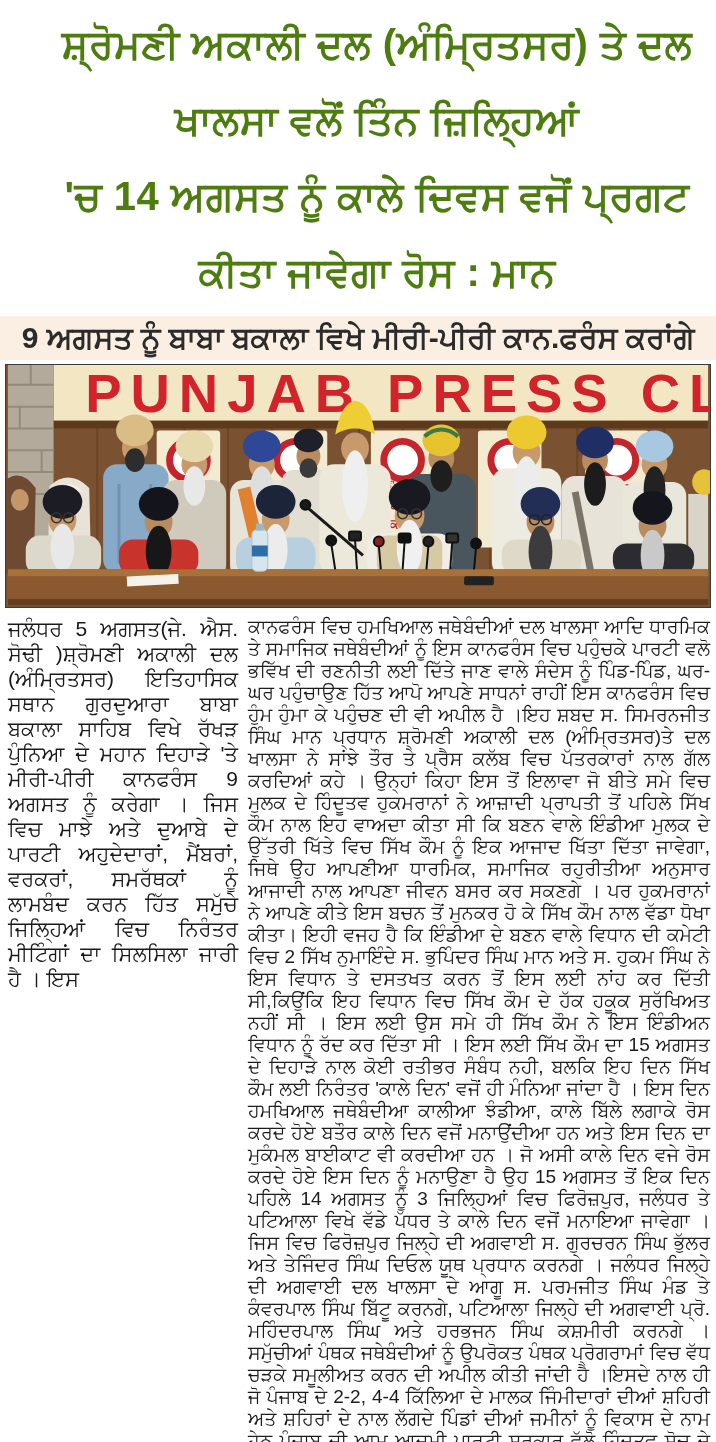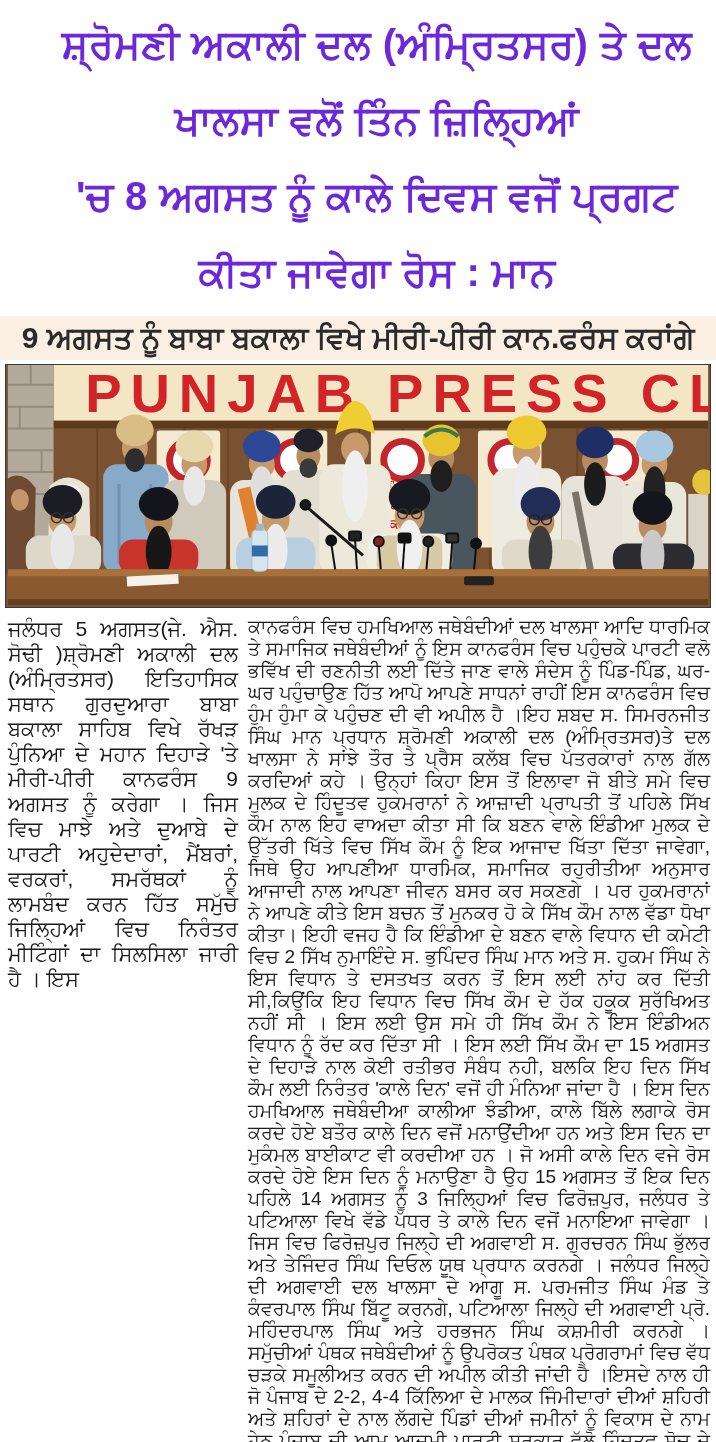--- a/index.html
+++ b/index.html
@@ -60,23 +60,23 @@
     line-height:22px;
     text-align:justify;
     color:#1c1c1c;
   }
 </style>
 </head>
 <body>
 
 <div class="page">
 
-  <div class="headline" style="color: #6d28d9; padding-left: 44px;">
+  <div class="headline" style="color: #4d7c0f; padding-left: 44px;">
     <div>ਸ਼੍ਰੋਮਣੀ ਅਕਾਲੀ ਦਲ (ਅੰਮ੍ਰਿਤਸਰ) ਤੇ ਦਲ ਖਾਲਸਾ ਵਲੋਂ ਤਿੰਨ ਜ਼ਿਲ੍ਹਿਆਂ</div>
-    <div>'ਚ 8 ਅਗਸਤ ਨੂੰ ਕਾਲੇ ਦਿਵਸ ਵਜੋਂ ਪ੍ਰਗਟ ਕੀਤਾ ਜਾਵੇਗਾ ਰੋਸ : ਮਾਨ</div>
+    <div>'ਚ 14 ਅਗਸਤ ਨੂੰ ਕਾਲੇ ਦਿਵਸ ਵਜੋਂ ਪ੍ਰਗਟ ਕੀਤਾ ਜਾਵੇਗਾ ਰੋਸ : ਮਾਨ</div>
   </div>
 
   <div class="subheadline" style="background: rgb(251, 238, 226); color: rgb(43, 43, 43);">
     <span>9 ਅਗਸਤ ਨੂੰ ਬਾਬਾ ਬਕਾਲਾ ਵਿਖੇ ਮੀਰੀ-ਪੀਰੀ ਕਾਨ.ਫਰੰਸ ਕਰਾਂਗੇ</span>
   </div>
 
   <div class="photo-wrap">
     <svg width="704" height="240" viewBox="0 0 706 242" xmlns="http://www.w3.org/2000/svg">
 
       <rect x="0" y="0" width="706" height="242" fill="#7b5231"></rect>

